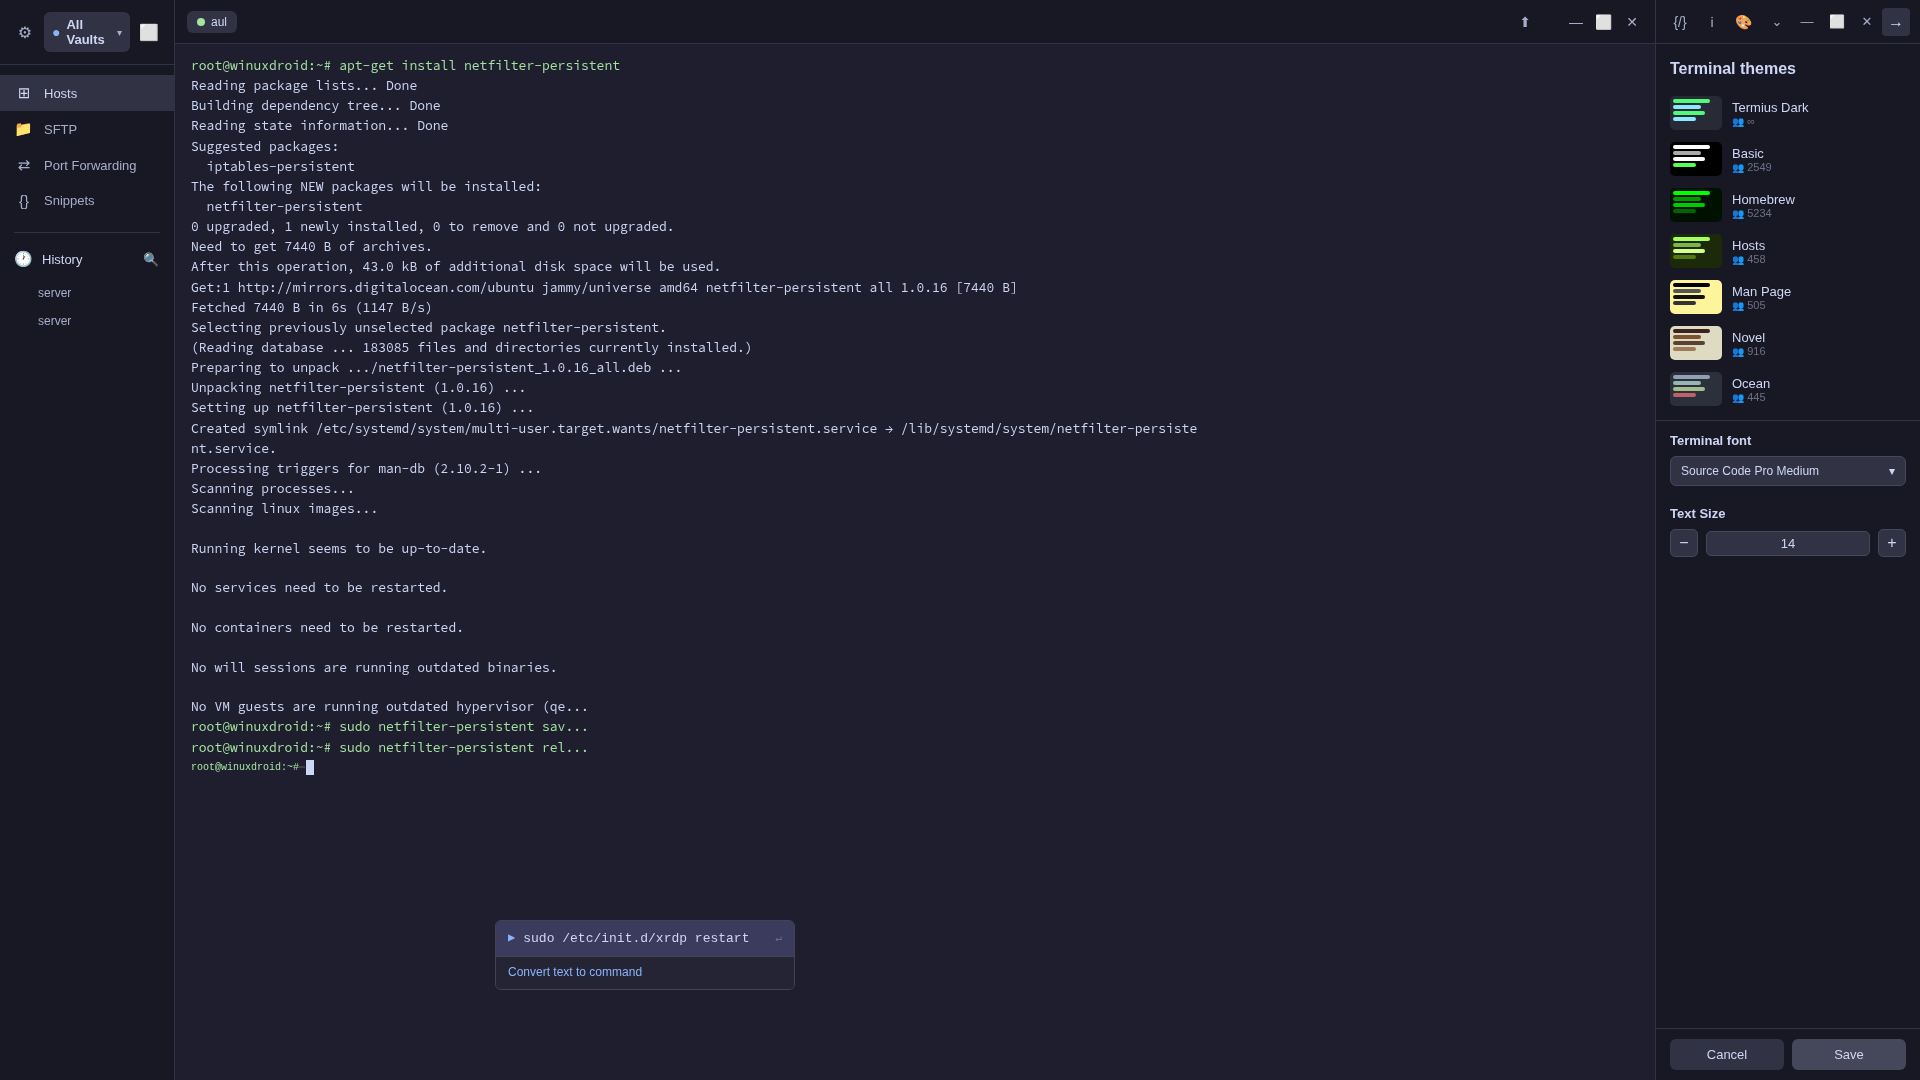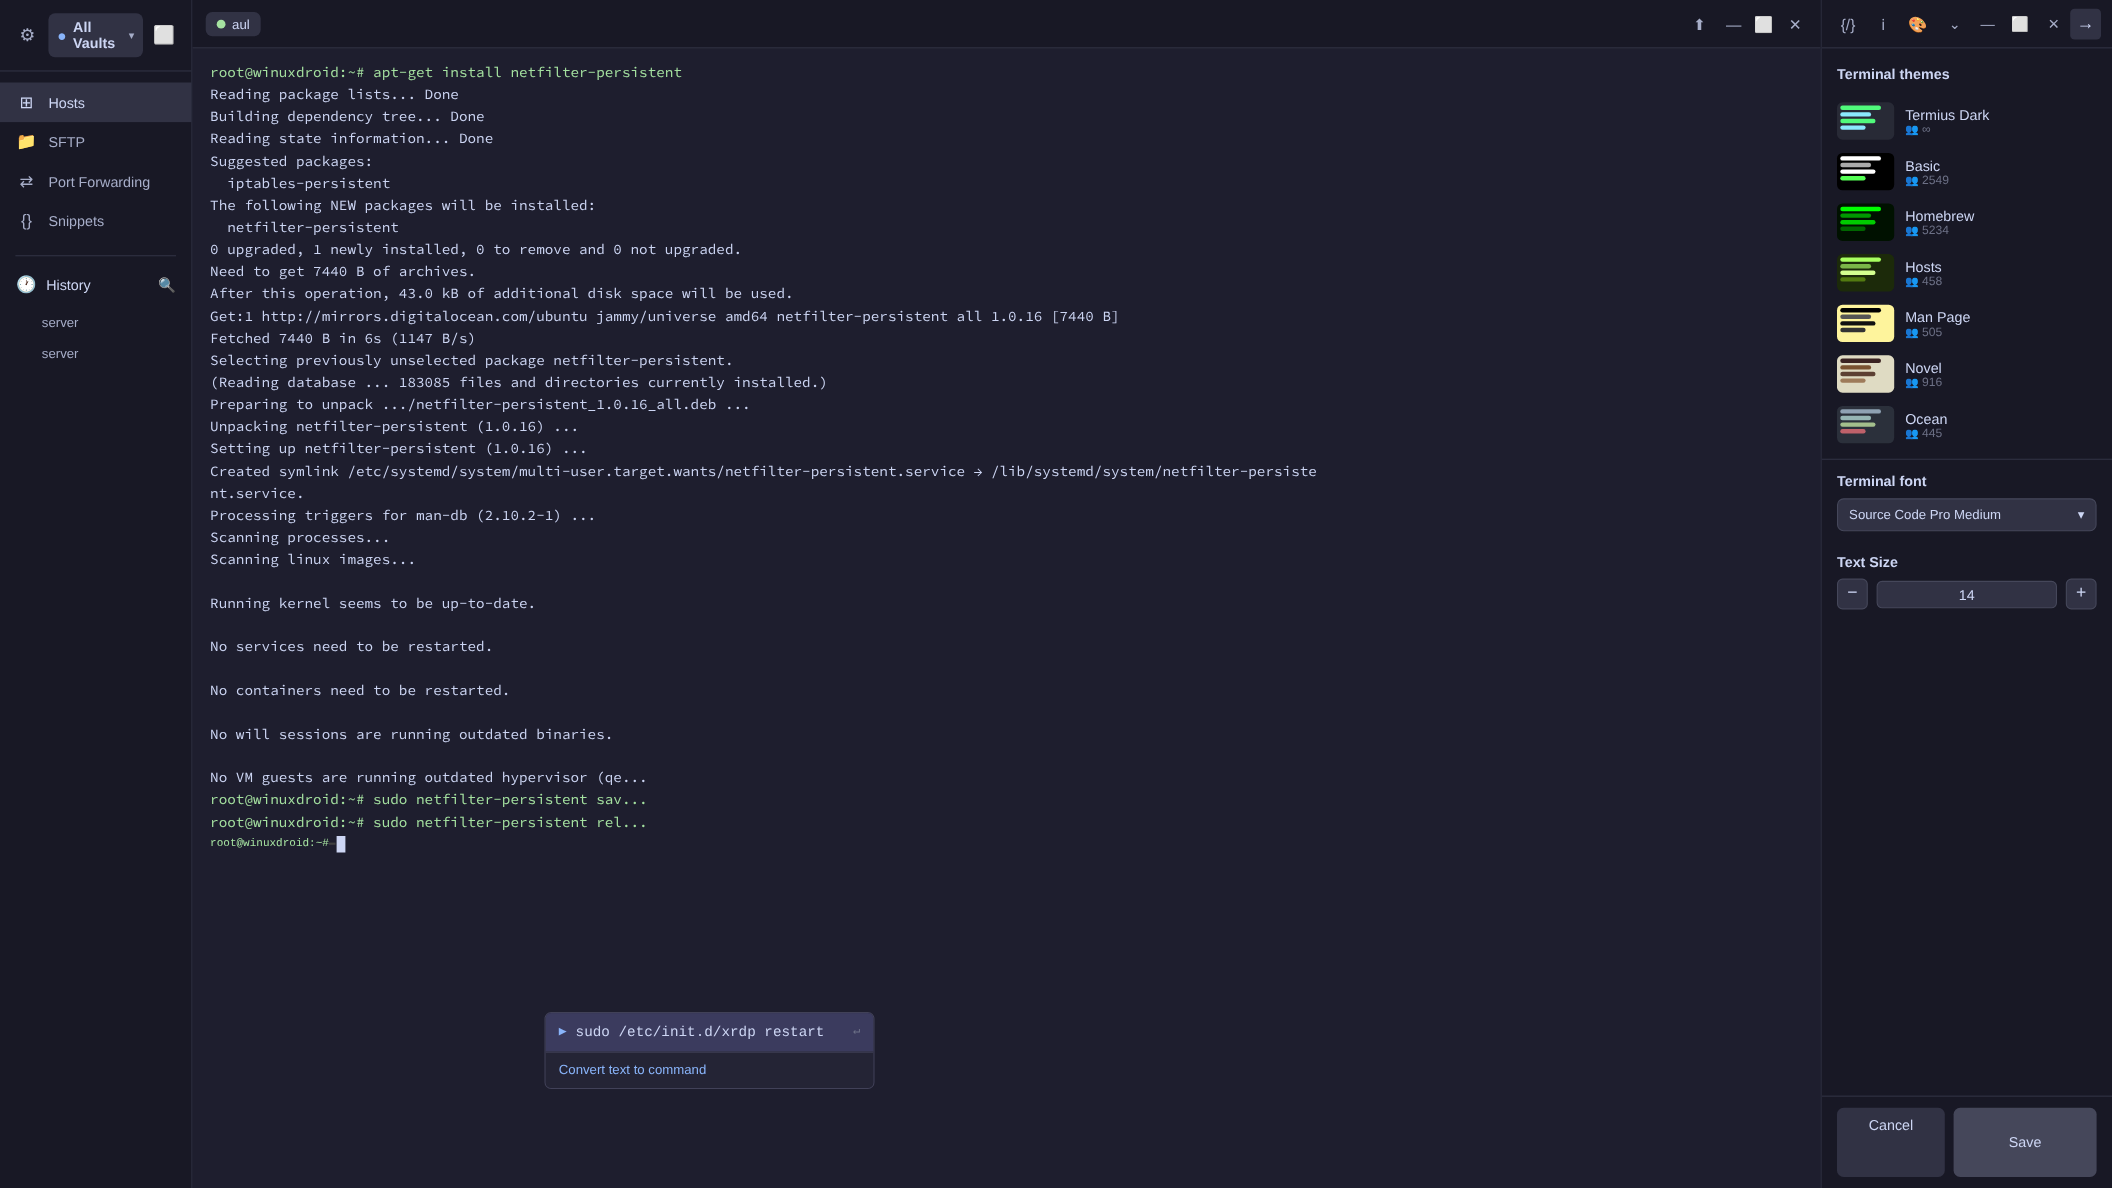--- a/index.html
+++ b/index.html
@@ -80,21 +80,21 @@
       background: #1e1e2e;
       position: relative;
     }
 
     .terminal-header {
       height: 44px;
       background: #181825;
       border-bottom: 1px solid #313244;
       display: flex; align-items: center;
       padding: 0 12px;
-      gap: 6px;
+      gap: 26px;
       justify-content: flex-end;
     }
     .tab-bar-area {
       flex: 1;
       display: flex; align-items: center;
     }
     .window-controls {
       display: flex; align-items: center; gap: 6px;
     }
     .tab-chip {
@@ -209,21 +209,21 @@
     }
     .panel-forward-btn {
       width: 28px; height: 28px;
       display: flex; align-items: center; justify-content: center;
       color: #cdd6f4; font-size: 16px; cursor: pointer;
       background: #313244; border-radius: 4px;
     }
 
     .themes-section { padding: 16px 14px 8px; }
     .themes-title {
-      font-size: 13px; font-weight: 600; color: #cdd6f4;
+      font-size: 16px; font-weight: 600; color: #cdd6f4;
       margin-bottom: 12px;
     }
 
     .theme-item {
       display: flex; align-items: center; gap: 10px;
       padding: 6px 0;
       cursor: pointer;
     }
 
     .theme-preview {
@@ -292,21 +292,21 @@
       display: flex; gap: 8px;
       border-top: 1px solid #313244;
     }
     .btn-cancel {
       flex: 1; padding: 8px;
       background: #313244; border-radius: 6px;
       font-size: 13px; color: #cdd6f4; cursor: pointer;
       text-align: center;
     }
     .btn-save {
-      flex: 1; padding: 24px;
+      flex: 1; padding: 8px;
       background: #45475a; border-radius: 6px;
       font-size: 13px; color: #cdd6f4; cursor: pointer;
       text-align: center;
     }
   </style>
 </head>
 <body>
 
 <div class="sidebar">
   <div class="sidebar-top">

